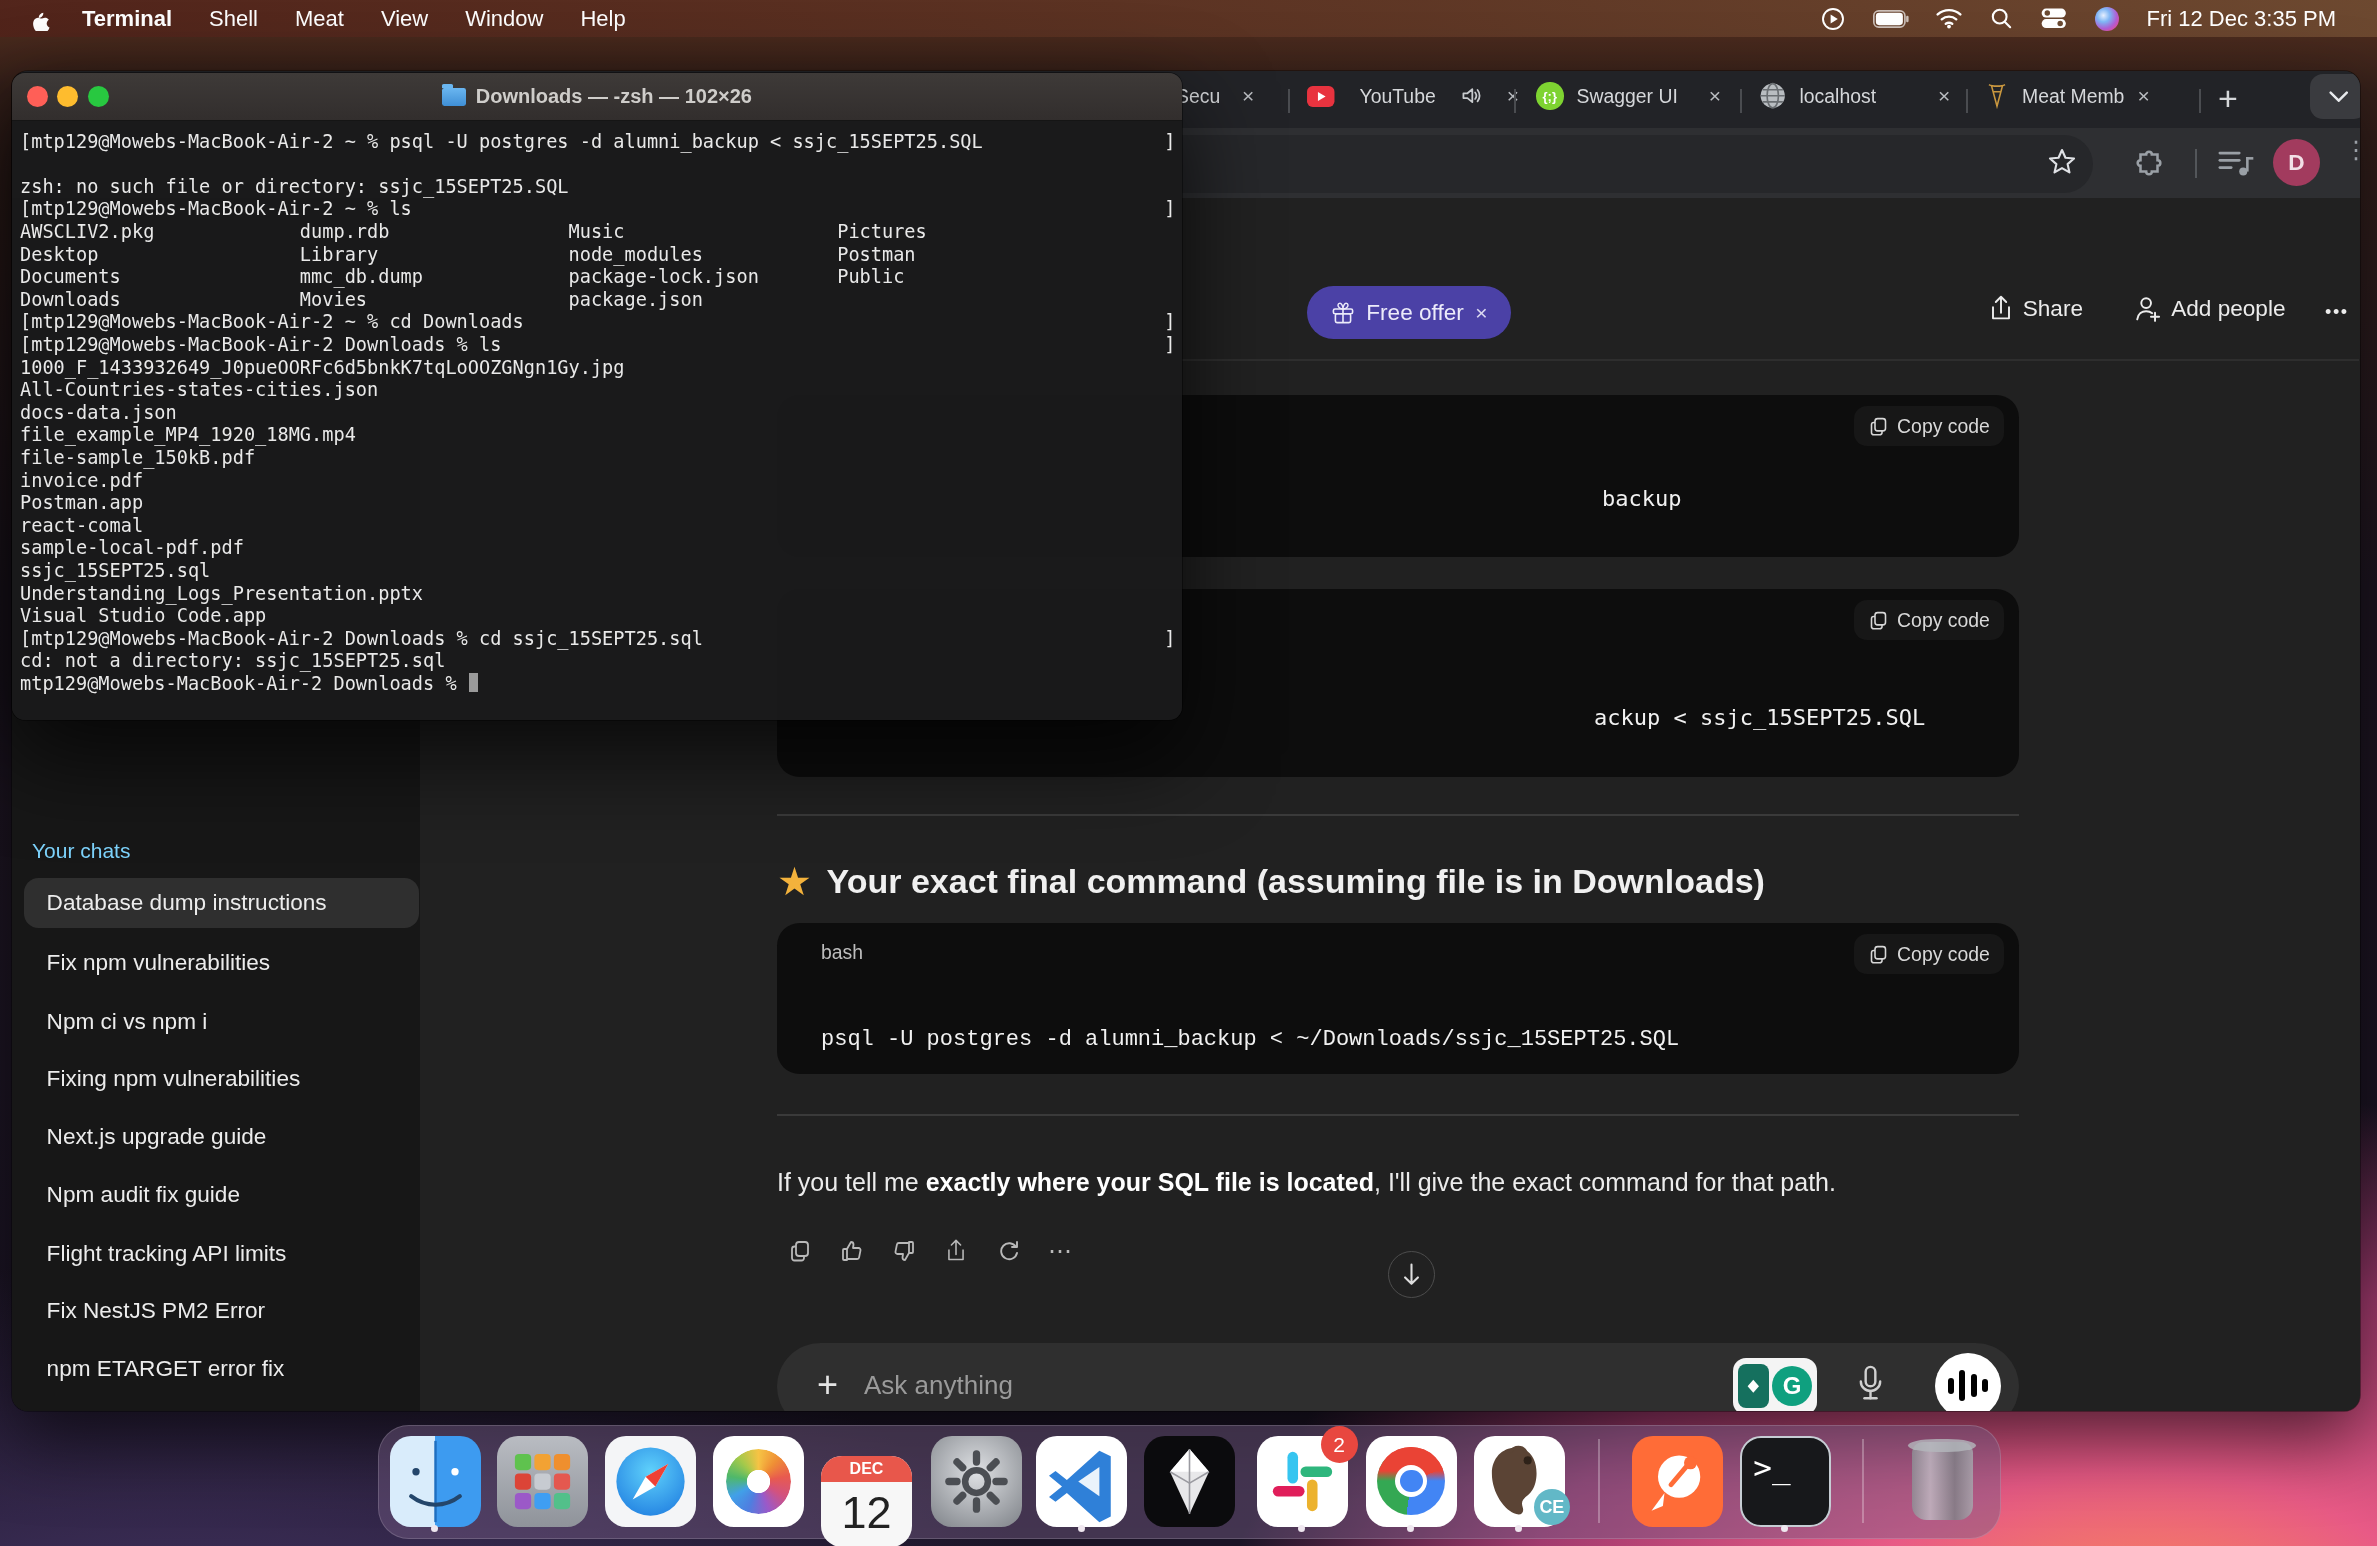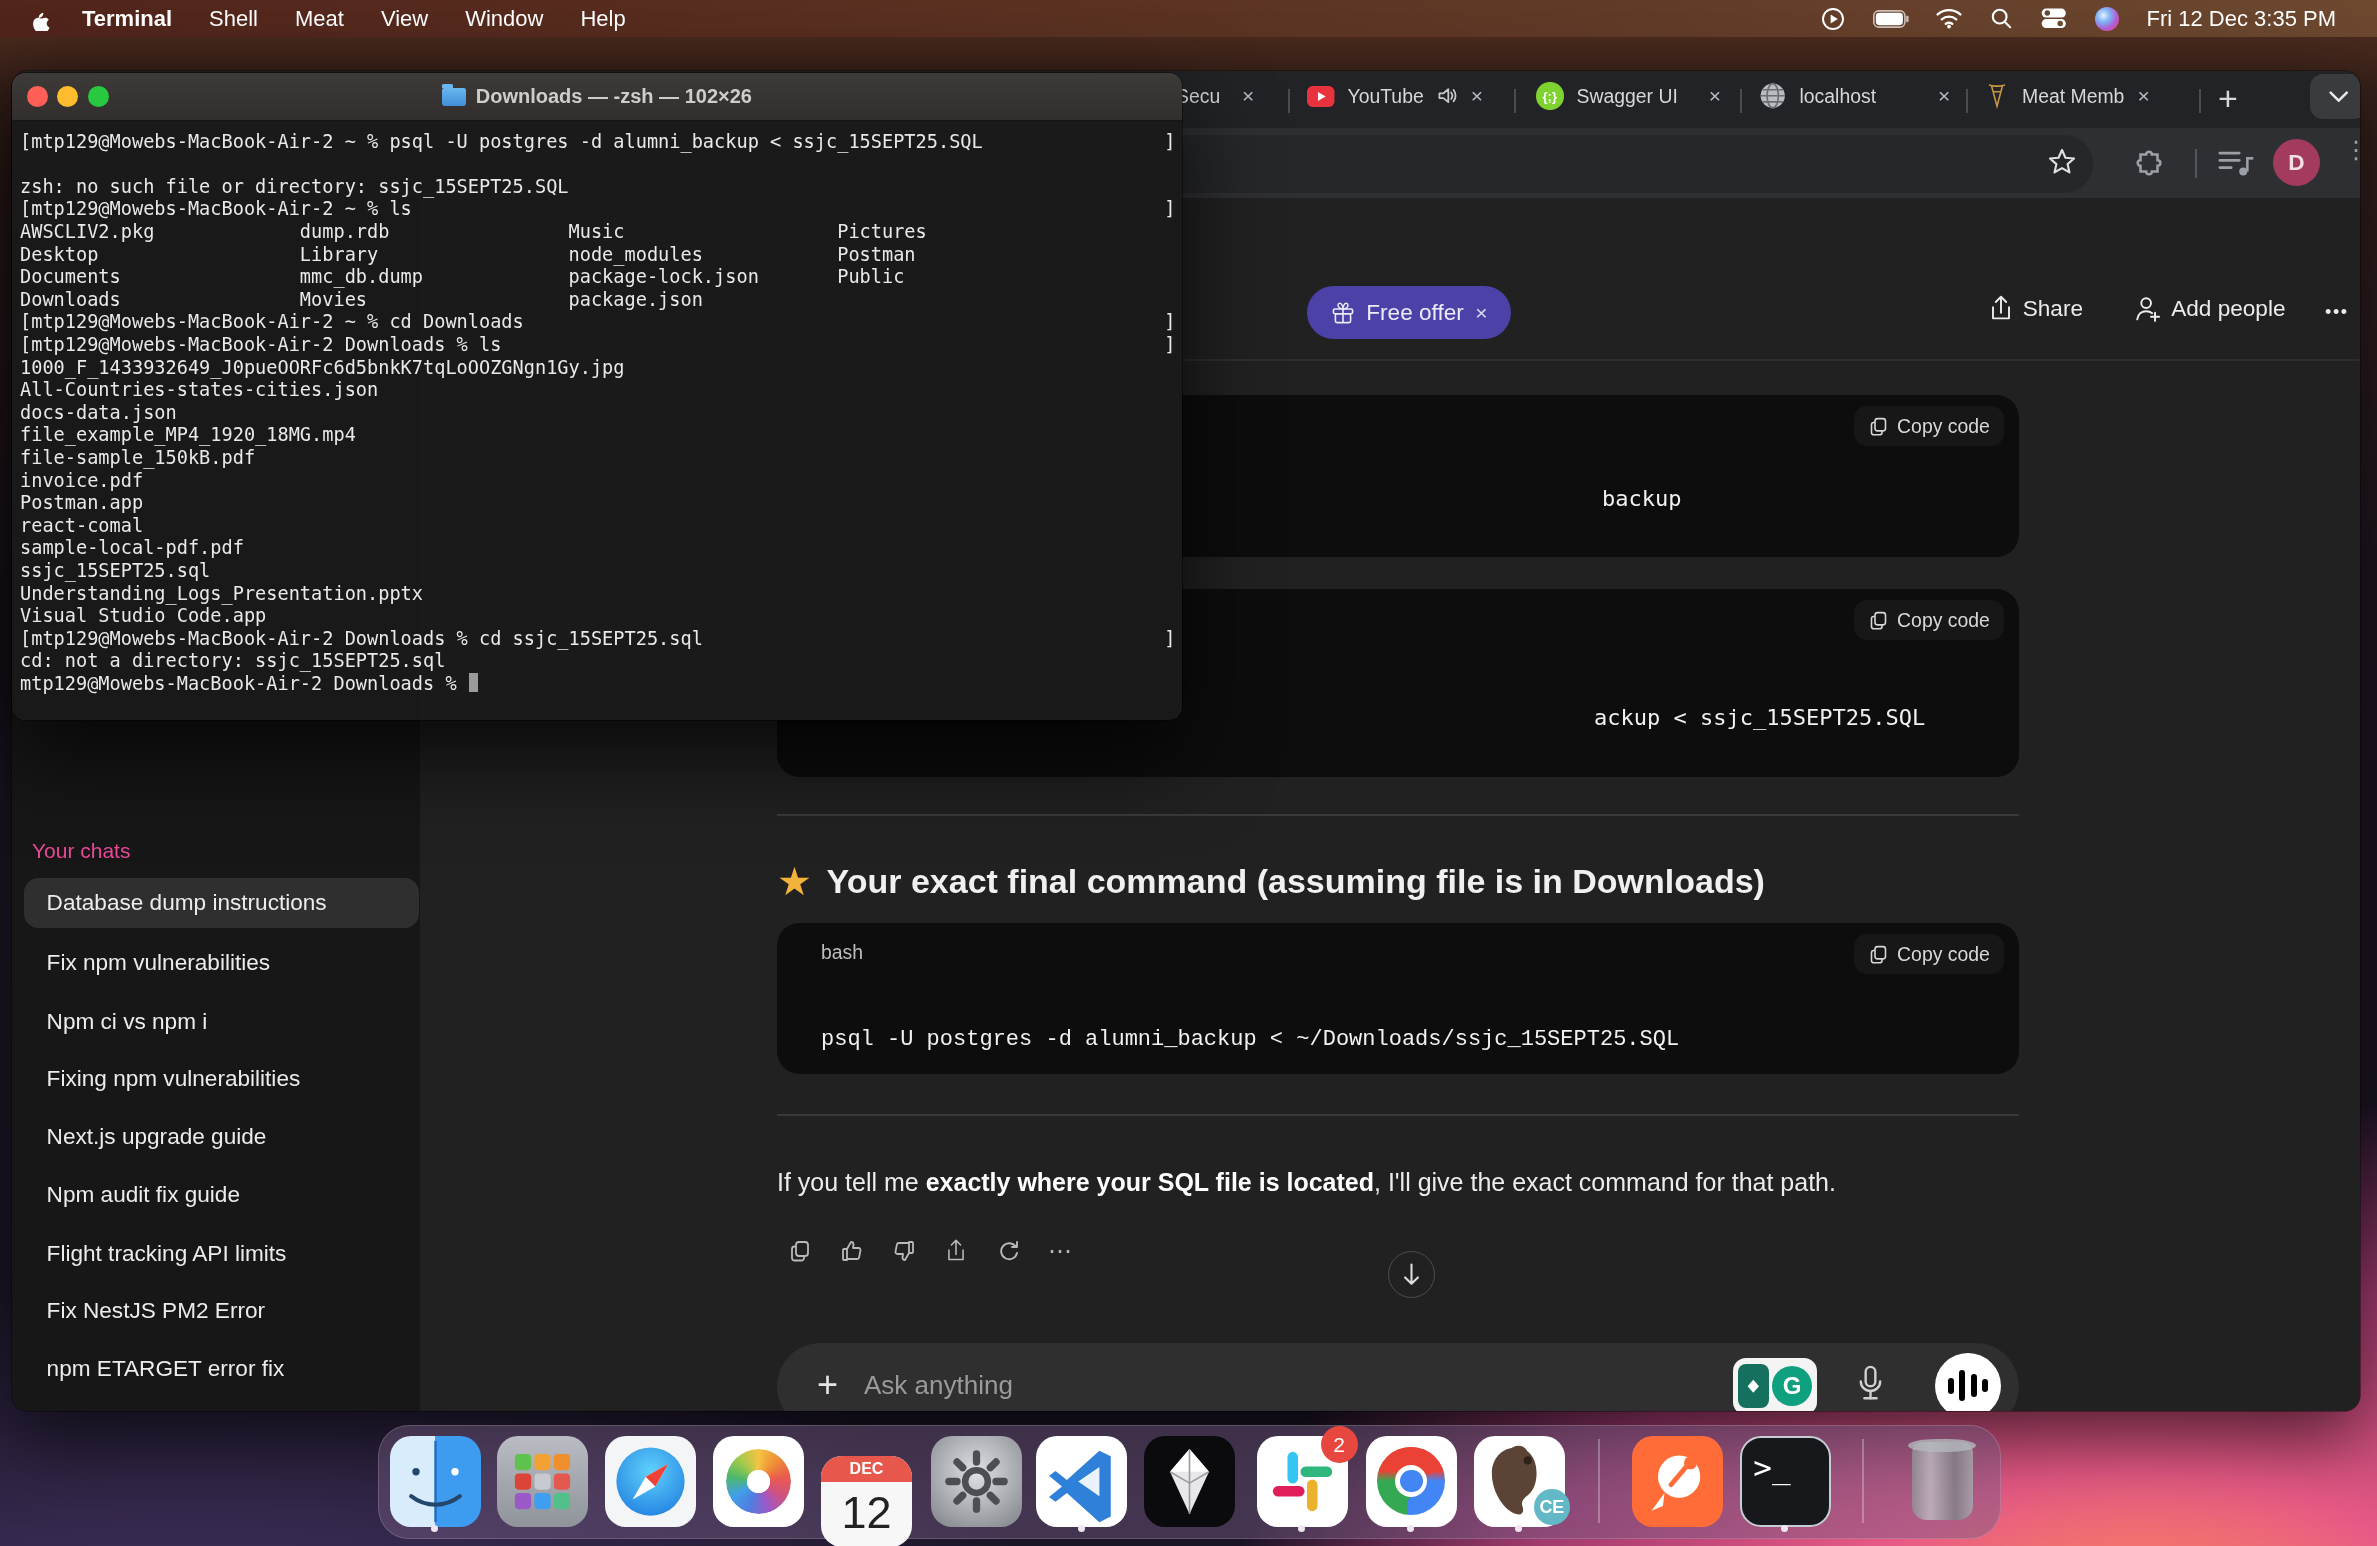--- a/index.html
+++ b/index.html
@@ -117,21 +117,21 @@
   <div id="chrome" class="abs">
 
     <div id="tabstrip">
 
       <div class="abs flex" style="left:1164px;top:0;height:50px;">
         <span class="tab-label" style="width:53px;">Secu</span>
         <span class="tab-x" style="margin-left:13px;">×</span>
       </div>
       <div class="tab-sep" style="left:1276px;"></div>
 
-      <div class="abs flex" style="left:1295px;top:0;height:50px;gap:13px;">
+      <div class="abs flex" style="left:1295px;top:0;height:50px;gap:25px;">
         <span>
             <svg width="27.5" height="21" viewBox="0 0 34 26">
               <rect width="34" height="26" rx="7" fill="#e8333f"></rect>
               <path d="M13.5 7.5l9.5 5.5-9.5 5.5z" fill="#fff"></path>
             </svg>
           </span>
         <span class="tab-label">YouTube</span>
         <span>
             <svg width="21" height="19.4" viewBox="0 0 26 24">
               <path d="M3 9v6h5l6 5V4L8 9z" fill="none" stroke="#c7cacd" stroke-width="2.2" stroke-linejoin="round"></path>
@@ -203,21 +203,21 @@
             <circle cx="31" cy="28" r="5" fill="#9aa0a6"></circle>
             <rect x="34.5" y="10" width="3.2" height="18" fill="#9aa0a6"></rect>
             <rect x="34.5" y="10" width="9" height="3.2" fill="#9aa0a6"></rect>
           </svg>
       </span>
       <div class="abs flex" style="left:2261px;top:11.3px;width:47px;height:47px;border-radius:50%;background:#a23b5e;justify-content:center;color:#f2dfe6;font-size:22.6px;font-weight:bold;">D</div>
       <span class="abs" style="left:2332px;top:14.6px;color:#9aa0a6;font-size:24px;letter-spacing:0;line-height:13px;">⋮</span>
     </div>
 
     <div id="pg-sidebar">
-      <div class="abs" style="left:20px;top:641px;color:#ec4899;font-size:21px;">Your chats</div>
+      <div class="abs" style="left:20px;top:641px;color:#7dd3fc;font-size:21px;">Your chats</div>
       <div class="chat-item chat-active" style="top:680px;">Database dump instructions</div>
       <div class="chat-item" style="top:740px;">Fix npm vulnerabilities</div>
       <div class="chat-item" style="top:799px;">Npm ci vs npm i</div>
       <div class="chat-item" style="top:856px;">Fixing npm vulnerabilities</div>
       <div class="chat-item" style="top:914px;">Next.js upgrade guide</div>
       <div class="chat-item" style="top:972px;">Npm audit fix guide</div>
       <div class="chat-item" style="top:1031px;">Flight tracking API limits</div>
       <div class="chat-item" style="top:1088px;">Fix NestJS PM2 Error</div>
       <div class="chat-item" style="top:1146px;text-align:right;">npm ETARGET error fix</div>
 

